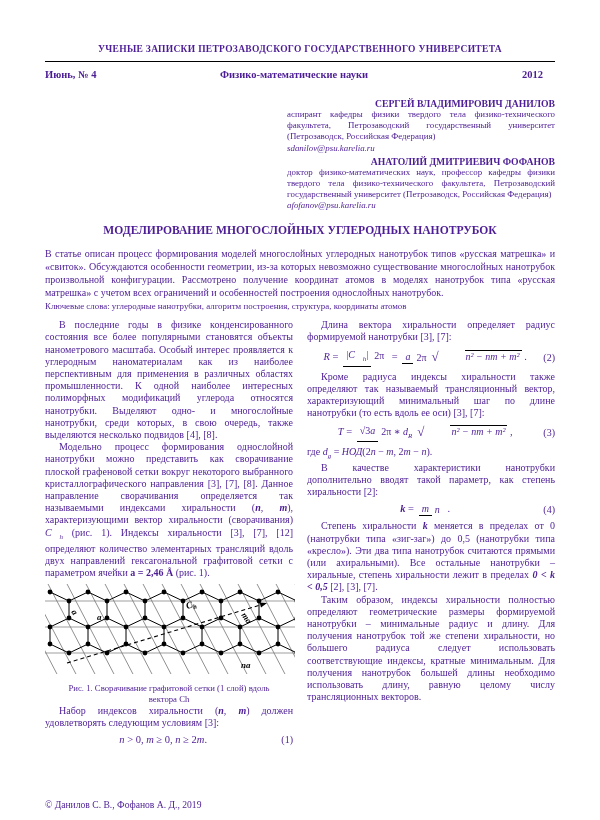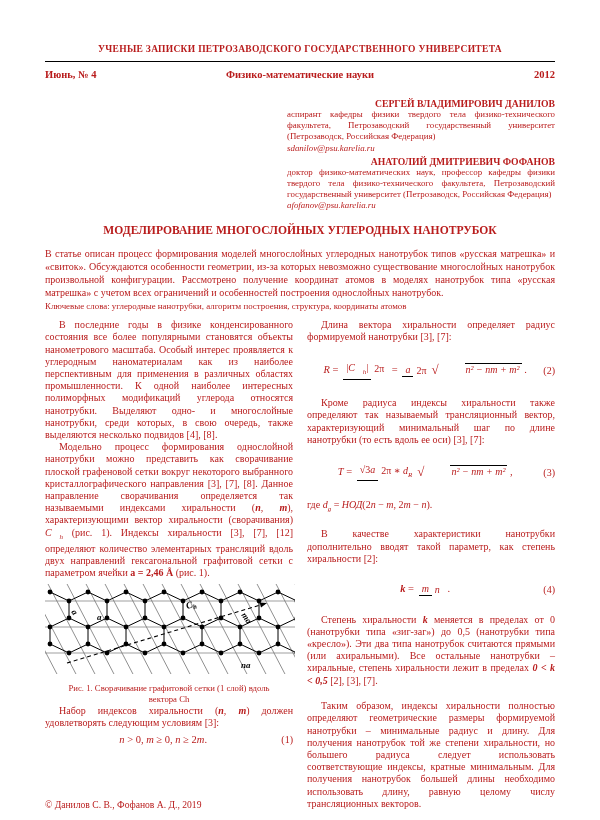--- a/index.html
+++ b/index.html
@@ -1,49 +1,49 @@
 <!DOCTYPE html>
 <html><head>
 <meta charset="utf-8">
 <style>
   html,body{margin:0;padding:0;background:#fff;}
   .page{
     width:600px;height:820px;box-sizing:border-box;
     font-family:"Liberation Serif","DejaVu Serif",serif;
-    color:#b91c1c;background:#fff;overflow:hidden;
+    color:#4c1d95;background:#fff;overflow:hidden;
     display:flex;flex-direction:column;
   }
   .running-head{
     margin:44px 45px 0 45px;text-align:center;
     font-weight:bold;font-size:9.5px;letter-spacing:.3px;
   }
   .head-rule{border:none;border-top:1.4px solid #000;margin:7px 45px 0 45px;}
   .journal-row{
-    margin:7px 45px 0 45px;display:grid;grid-template-columns:1fr auto 1fr;
+    margin:7px 57px 0 45px;display:grid;grid-template-columns:1fr auto 1fr;
     font-weight:bold;font-size:10.5px;
   }
   .journal-row .left{text-align:left;}
   .journal-row .mid{text-align:center;}
   .journal-row .right{text-align:right;}
   .udk{margin:8px 45px 0 45px;font-size:9.8px;}
   .authors{width:268px;margin:16px 45px 0 auto;}
   .author-name{font-weight:bold;font-size:9.7px;text-align:right;margin-top:2px;}
   .author-aff{font-size:8.9px;line-height:11.2px;text-align:justify;}
   .author-email{font-size:8.9px;font-style:italic;line-height:11px;}
   .article-title{
     margin:13px 45px 0 45px;text-align:center;font-weight:bold;font-size:11.6px;
   }
   .abstract{
     margin:10px 45px 0 45px;font-size:10px;line-height:13px;text-align:justify;
   }
   .keywords{margin:2px 45px 0 45px;font-size:8.9px;line-height:11px;}
   .columns{
     flex:1;display:flex;gap:14px;margin:7px 45px 10px 45px;min-height:0;
   }
-  .col{width:248px;display:flex;flex-direction:column;justify-content:space-between;}
+  .col{width:248px;display:flex;flex-direction:column;}
   .col p{
     margin:0;font-size:10px;line-height:12.2px;text-align:justify;text-indent:14px;
   }
   .noindent{text-indent:0 !important;}
   .b{font-weight:bold;}
   .i{font-style:italic;}
   .bi{font-weight:bold;font-style:italic;}
   .sub{font-style:italic;font-size:7px;vertical-align:-3px;}
   .formula-row{
     display:flex;align-items:center;margin:5px 0 4px 0;font-size:10.5px;

